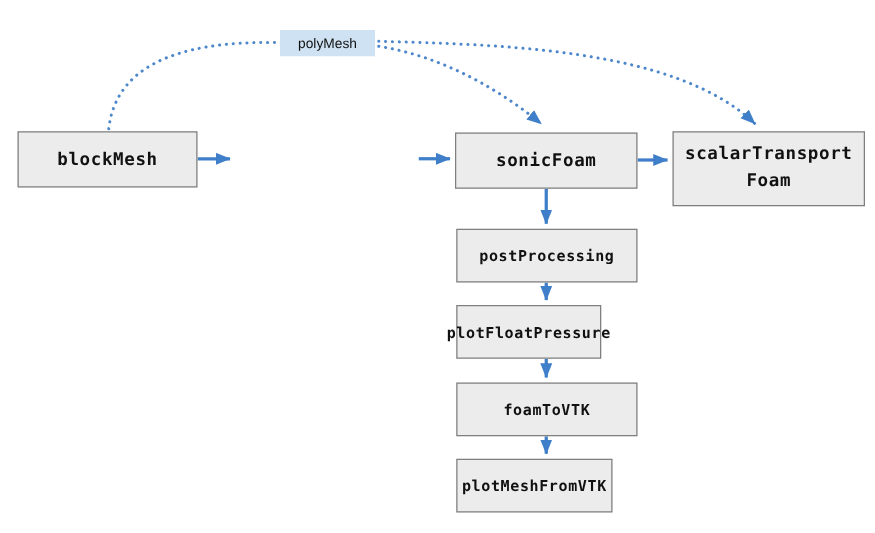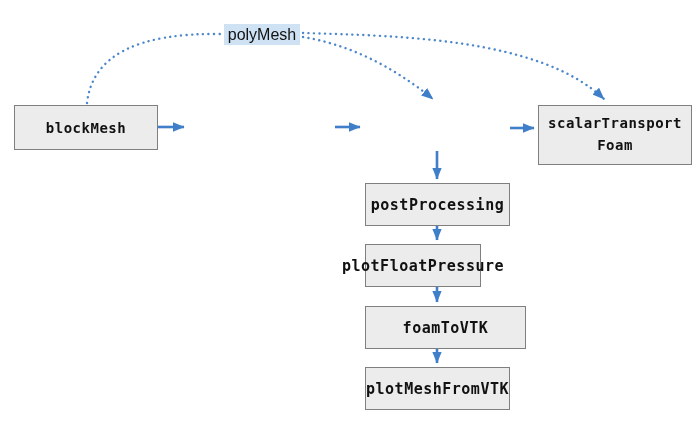--- a/index.html
+++ b/index.html
@@ -41,36 +41,36 @@
     flex-direction: column;
     align-items: center;
     justify-content: center;
     text-align: center;
     font-family: "DejaVu Sans Mono", monospace;
     font-weight: bold;
     color: var(--text-color);
     letter-spacing: 0.5px;
   }
   .row-node { font-size: 14px; }
-  .col-node { font-size: 15px; }
+  .col-node { font-size: 12px; }
   #n-blockMesh            { left: 14px;  top: 105px; width: 144px; height: 45px; }
   #n-configureSim         { left: 190px; top: 105px; width: 145px; height: 45px; }
   #n-sonicFoam            { left: 364px; top: 106px; width: 146px; height: 45px; }
   #n-scalarTransportFoam  { left: 538px; top: 105px; width: 154px; height: 60px; line-height: 1.55; }
   #n-postProcessing       { left: 365px; top: 183px; width: 145px; height: 43px; }
   #n-plotFloatPressure    { left: 365px; top: 244px; width: 116px; height: 43px; }
-  #n-foamToVTK            { left: 365px; top: 306px; width: 161px; height: 43px; }
-  #n-plotMeshFromVTK      { left: 365px; top: 367px; width: 145px; height: 43px; }
+  #n-foamToVTK            { left: 365px; top: 306px; width: 145px; height: 43px; }
+  #n-plotMeshFromVTK      { left: 365px; top: 367px; width: 125px; height: 43px; }
   #n-polyMesh {
     left: 224px; top: 24px; width: 76px; height: 21px;
     background: var(--tag-fill);
     border: none;
     font-family: "Liberation Sans", "DejaVu Sans", sans-serif;
     font-weight: normal;
-    font-size: 16px;
+    font-size: 11px;
     letter-spacing: 0;
   }
   .solid-edge {
     stroke: var(--arrow-blue);
     stroke-width: 2.6;
     fill: none;
   }
   .dotted-edge {
     stroke: var(--dotted-blue);
     stroke-width: 2.4;
@@ -103,20 +103,23 @@
     <path class="dotted-edge" d="M87,103 Q95,32 221,34"></path>
     <path class="dotted-edge" marker-end="url(#ah)" d="M303,37 Q370,48 433,99"></path>
     <path class="dotted-edge" marker-end="url(#ah)" d="M303,33 C400,36 540,38 604,99"></path>
   </svg>
 
   <div class="node row-node" id="n-blockMesh">
     <span>blockMesh</span>
   </div>
 
 
+  <div class="node row-node" id="n-sonicFoam">
+    <span>sonicFoam</span>
+  </div>
 
   <div class="node row-node" id="n-scalarTransportFoam">
     <span>scalarTransport</span>
     <span>Foam</span>
   </div>
 
   <div class="node col-node" id="n-postProcessing">
     <span>postProcessing</span>
   </div>
 

